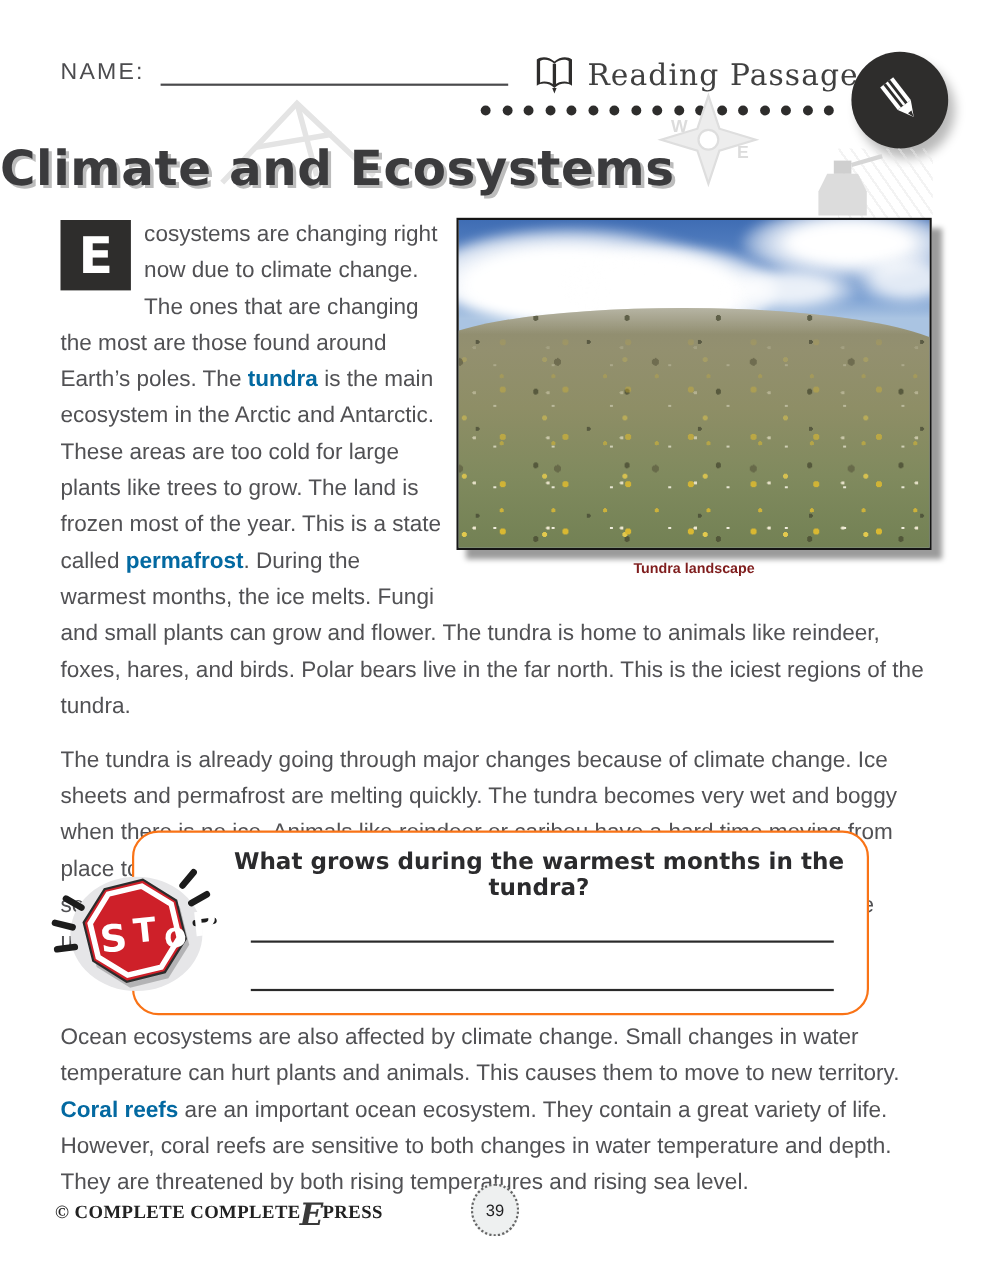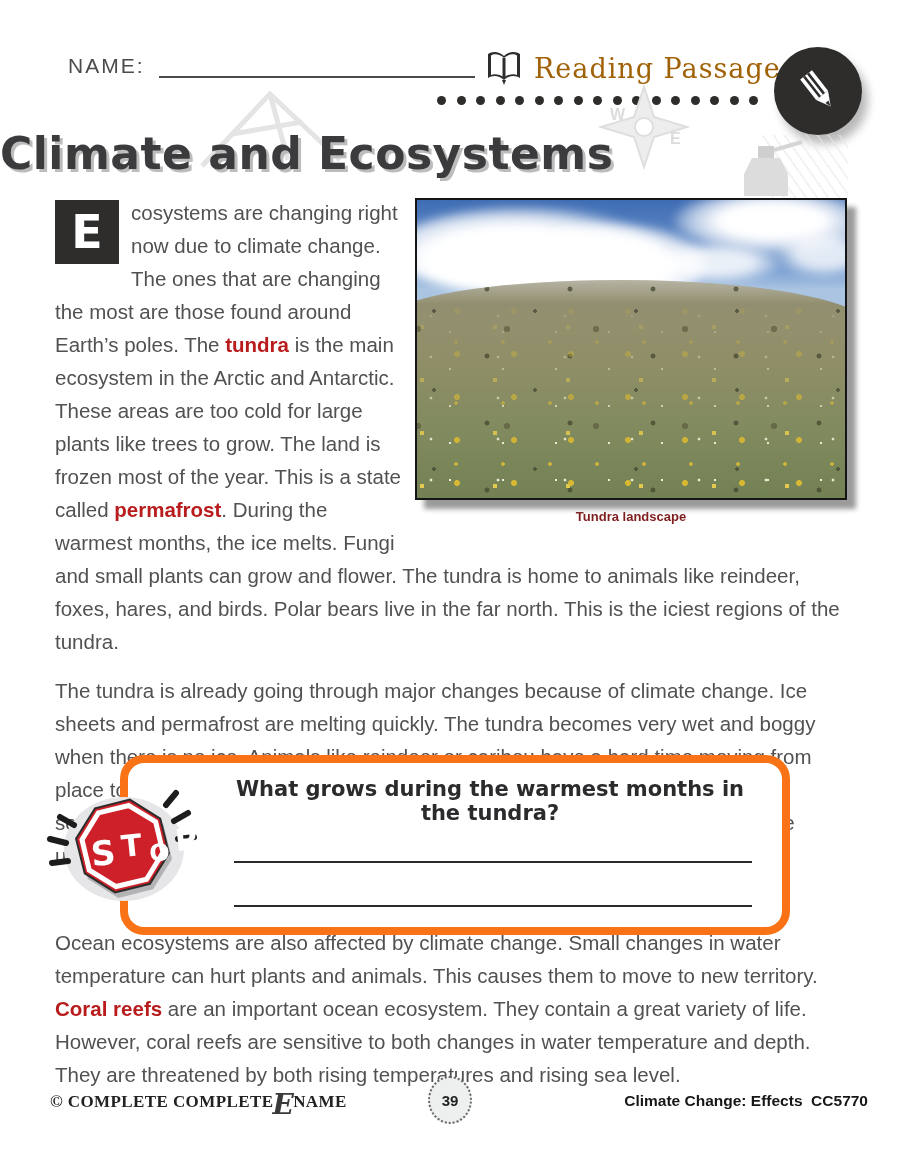--- a/index.html
+++ b/index.html
@@ -4,29 +4,29 @@
 <style>
   * { margin:0; padding:0; box-sizing:border-box; }
   html,body { background:#9aa0a6; }
   .page {
     position:relative; width:900px; height:1165px; margin:0 auto;
     background:#ffffff; overflow:hidden;
     font-family:"Liberation Sans", sans-serif; color:#515154;
   }
 
   
-  .name-row { position:absolute; left:68px; top:52px; display:flex; align-items:flex-end; }
+  .name-row { position:absolute; left:55px; top:52px; display:flex; align-items:flex-end; }
   .name-label { font-size:21px; letter-spacing:2px; color:#4b4b4e; }
   .name-line { width:316px; height:26px; margin-left:14px; border-bottom:2px solid #4a4a4c; }
 
   .rp-badge { position:absolute; left:484px; top:48px; display:flex; align-items:center; }
   .book-icon { width:40px; height:40px; }
   .rp-label {
     margin-left:10px; font-family:"DejaVu Serif", serif; font-size:27px;
-    color:#a16207; letter-spacing:1px; white-space:nowrap;
+    color:#404040; letter-spacing:1px; white-space:nowrap;
   }
   .dotted-divider { position:absolute; left:437px; top:96px; display:flex; gap:10.5px; }
   .dotted-divider i { width:9px; height:9px; border-radius:50%; background:#2e2d2c; }
 
   .pencil-badge {
     position:absolute; left:774px; top:47px; width:88px; height:88px; border-radius:50%;
     background:#2e2d2c; box-shadow:6px 9px 10px rgba(0,0,0,0.28);
     display:flex; align-items:center; justify-content:center;
   }
 
@@ -40,21 +40,21 @@
   
   .page-title {
     position:absolute; left:0; top:128px; width:100%; text-align:left;
     font-family:"DejaVu Sans", sans-serif; font-weight:800; font-size:44px;
     color:#3b3b3d; text-shadow:3px 3px 0 #bcbcbc; letter-spacing:0.5px;
   }
 
   
   .article { position:absolute; left:55px; top:196px; width:792px; }
   .body-text { font-size:20.5px; line-height:33px; color:#515154; }
-  .body-text b { color:#b91c1c; }
+  .body-text b { color:#0369a1; }
 
   .figure { float:right; width:432px; margin:2px 0 10px 14px; }
   .photo-frame { width:432px; height:302px; border:2px solid #151515; box-shadow:9px 9px 5px #9b9b9b; position:relative; overflow:hidden; background:linear-gradient(180deg,#3f6db4 0%, #5c86c4 13%, #7fa3d4 24%, #aac4e2 30%); }
   .cloud { position:absolute; border-radius:50%; filter:blur(5px); }
   .c1 { left:-6%; top:2%;  width:64%; height:30%; background:radial-gradient(ellipse at 45% 60%, #fff 0 42%, rgba(255,255,255,.75) 58%, transparent 74%); }
   .c2 { left:22%; top:8%;  width:46%; height:26%; background:radial-gradient(ellipse at 50% 55%, #fff 0 45%, rgba(255,255,255,.7) 62%, transparent 78%); }
   .c3 { left:60%; top:-4%; width:46%; height:22%; background:radial-gradient(ellipse at 50% 50%, #fff 0 38%, rgba(255,255,255,.6) 58%, transparent 76%); }
   .c4 { left:55%; top:14%; width:30%; height:14%; background:radial-gradient(ellipse at 50% 50%, rgba(255,255,255,.85) 0 40%, transparent 75%); }
   .c5 { left:84%; top:10%; width:22%; height:16%; background:radial-gradient(ellipse at 50% 50%, rgba(255,255,255,.8) 0 40%, transparent 75%); }
   .ground {
@@ -88,39 +88,39 @@
   .dropcap {
     float:left; width:64px; height:64px; margin:4px 12px 4px 0; background:#2e2d2c;
     color:#fff; font-family:"DejaVu Sans", sans-serif; font-weight:800; font-size:46px;
     display:flex; align-items:center; justify-content:center;
   }
   .p2 { clear:left; margin-top:16px; }
 
   
   .qbox-wrap { position:absolute; left:120px; top:755px; width:670px; }
   .qbox {
-    border:8px solid #f97316; border-radius:24px; min-height:138px;
+    border:2px solid #f97316; border-radius:24px; min-height:138px;
     padding:14px 18px 20px 18px; background:#fff;
   }
   .question { text-align:center; padding-left:70px; font-weight:bold; font-size:21px; color:#2b2b2d; font-family:"DejaVu Sans", sans-serif; }
   .answer-line { height:0; border-bottom:2px solid #2a2a2a; margin:36px 12px 0 88px; }
   .answer-line + .answer-line { margin-top:42px; }
   .stop-badge { position:absolute; left:-78px; top:28px; width:160px; height:128px; }
 
   
   .footer { position:absolute; left:0; top:1076px; width:100%; height:60px; }
   .copyright {
     position:absolute; left:50px; top:12px; font-family:"Liberation Serif", serif;
     font-weight:700; font-size:17px; letter-spacing:0.4px; color:#222; white-space:nowrap;
   }
   .cc-logo { font-family:"DejaVu Serif", serif; font-style:italic; font-size:28px; vertical-align:-7px; margin:0 -1px; color:#3a3a3a; }
   .page-number-badge {
     position:absolute; left:428px; top:0; width:44px; height:48px; border-radius:50%;
     border:2px dotted #666; background:#eef0f0; display:flex; align-items:center; justify-content:center;
-    font-weight:bold; font-size:15px; color:#1f1f21;
+    font-weight:normal; font-size:15px; color:#1f1f21;
   }
   .edition { position:absolute; right:32px; top:16px; font-weight:bold; font-size:15.5px; color:#161616; white-space:pre; }
 </style>
 </head>
 <body>
 
 <div class="page">
 
   <div class="name-row">
     <span class="name-label">NAME:</span>
@@ -242,20 +242,19 @@
         <tspan dx="1" dy="-6" font-size="30">T</tspan>
         <tspan dx="1" dy="8" font-size="24">O</tspan>
         <tspan dx="1" dy="-8" font-size="30">P</tspan>
       </text>
     </svg>
   </div>
 
   <p class="body-text" style="position:absolute; left:55px; top:926px; width:800px;"><span>Ocean ecosystems are also affected by climate change. Small changes in water temperature can hurt plants and animals. This causes them to move to new territory. </span><b>Coral reefs</b><span> are an important ocean ecosystem. They contain a great variety of life. However, coral reefs are sensitive to both changes in water temperature and depth. They are threatened by both rising temperatures and rising sea level.</span></p>
 
   <div class="footer">
-    <div class="copyright"><span>©</span><span> COMPLETE COMPLETE</span><span class="cc-logo">E</span><span>NAME</span></div>
+    <div class="copyright"><span>©</span><span> COMPLETE COMPLETE</span><span class="cc-logo">E</span><span>PRESS</span></div>
     <div class="page-number-badge">
       <span>39</span>
     </div>
-    <div class="edition">Climate Change: Effects  CC5770</div>
   </div>
 
 </div>
 
 </body></html>

